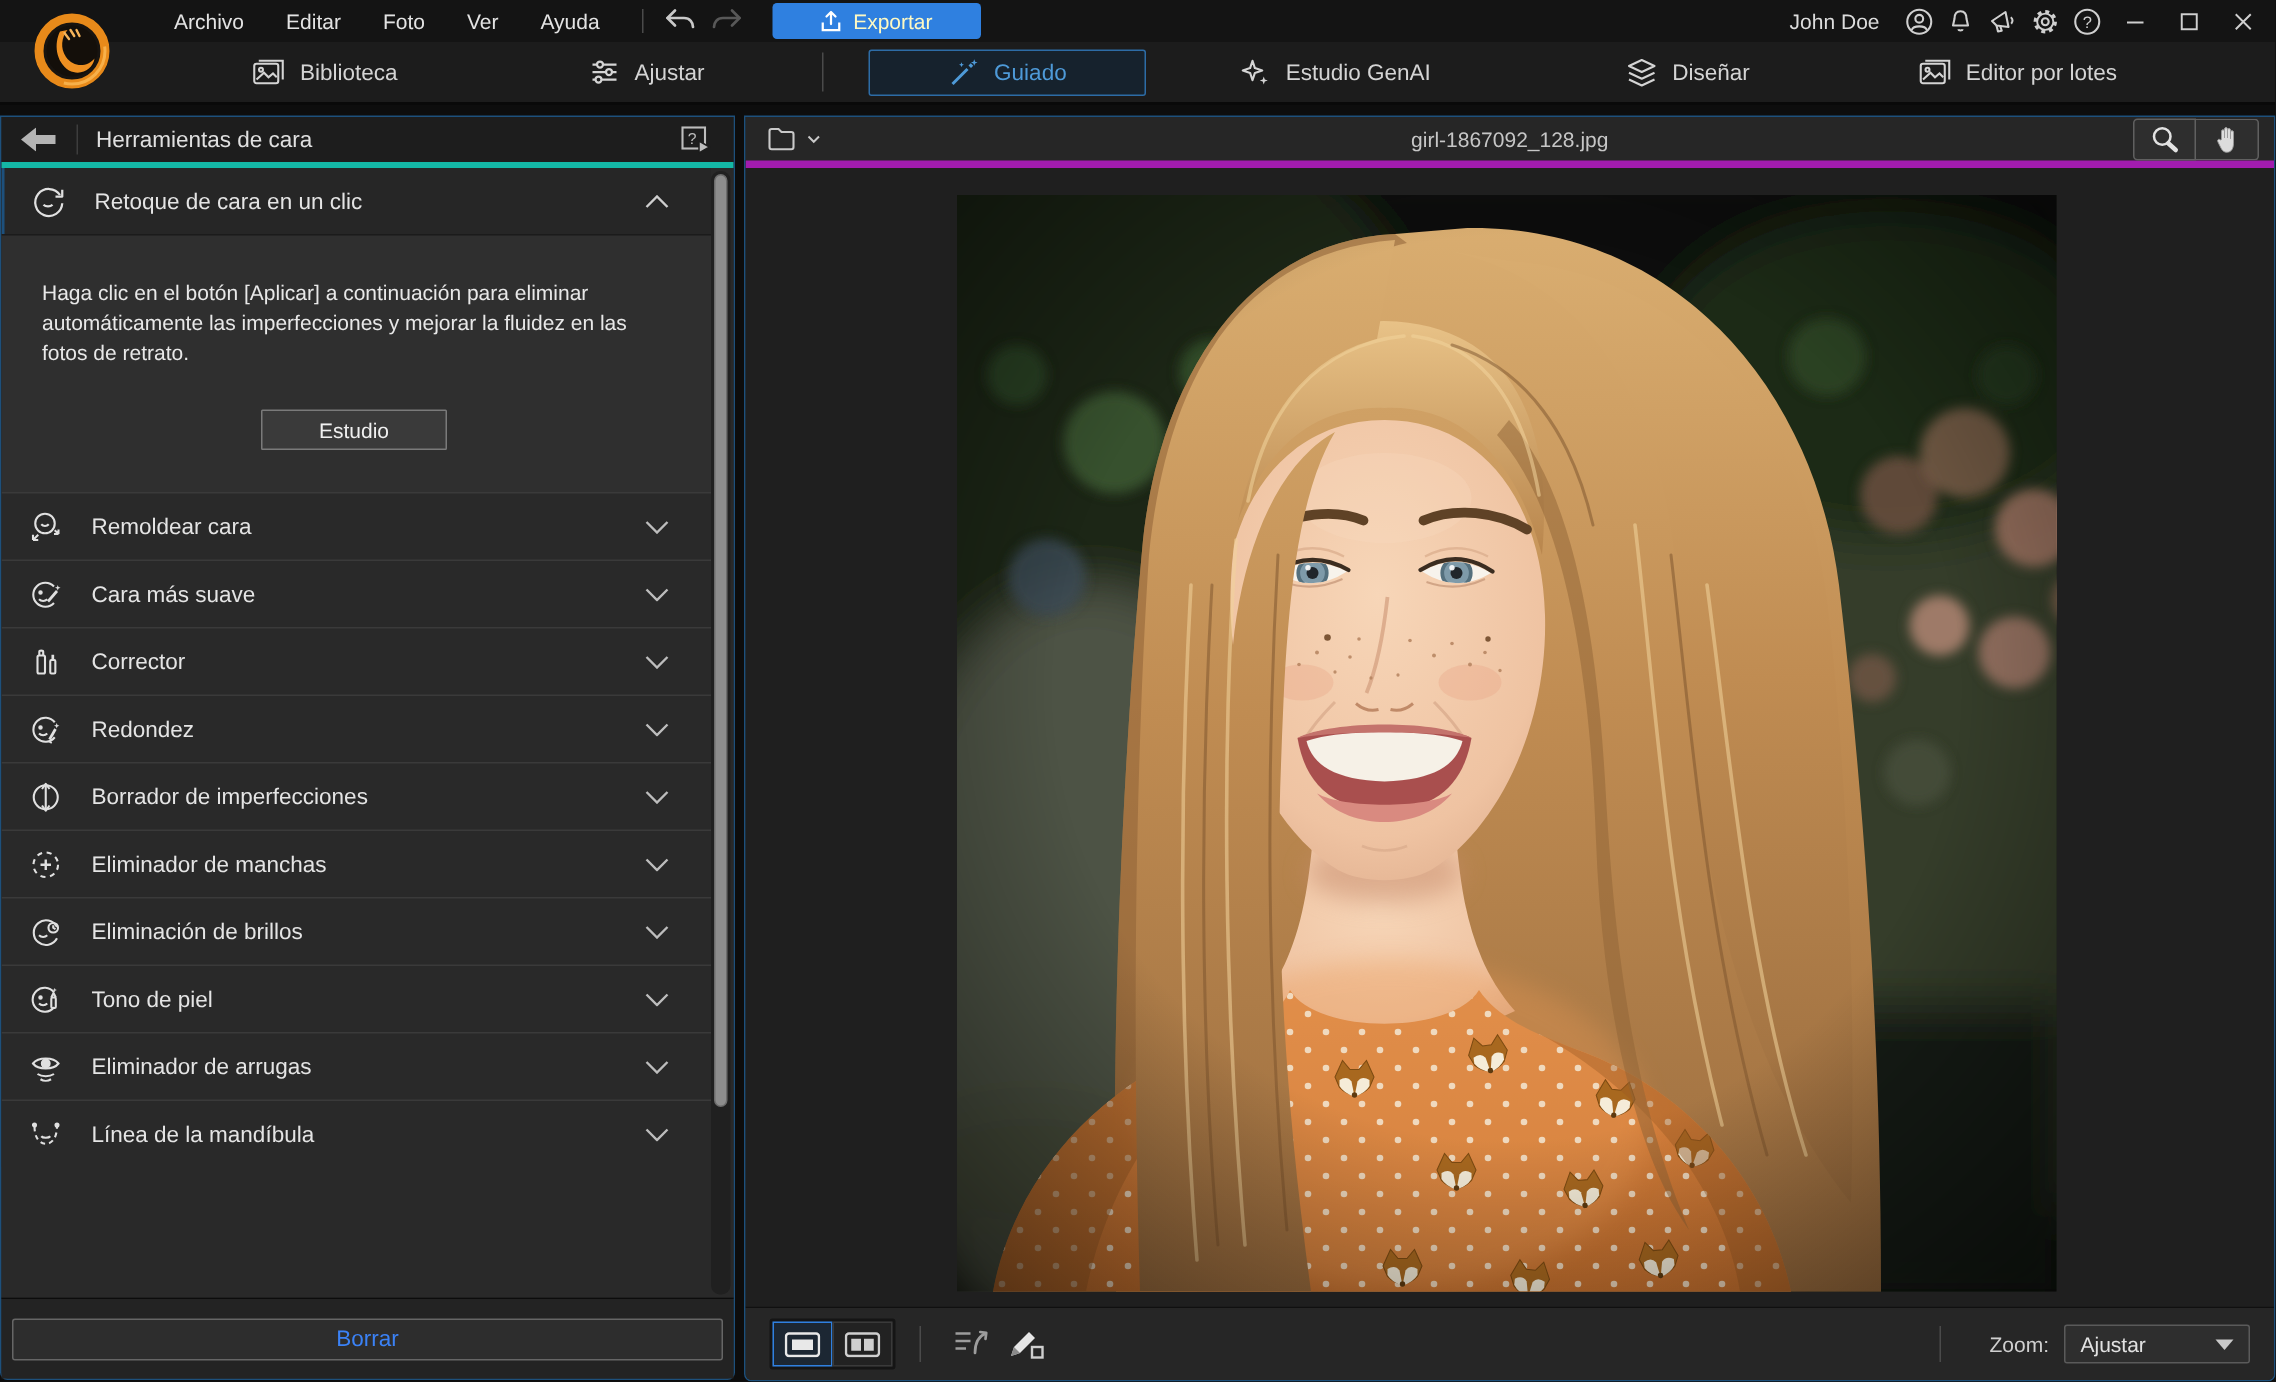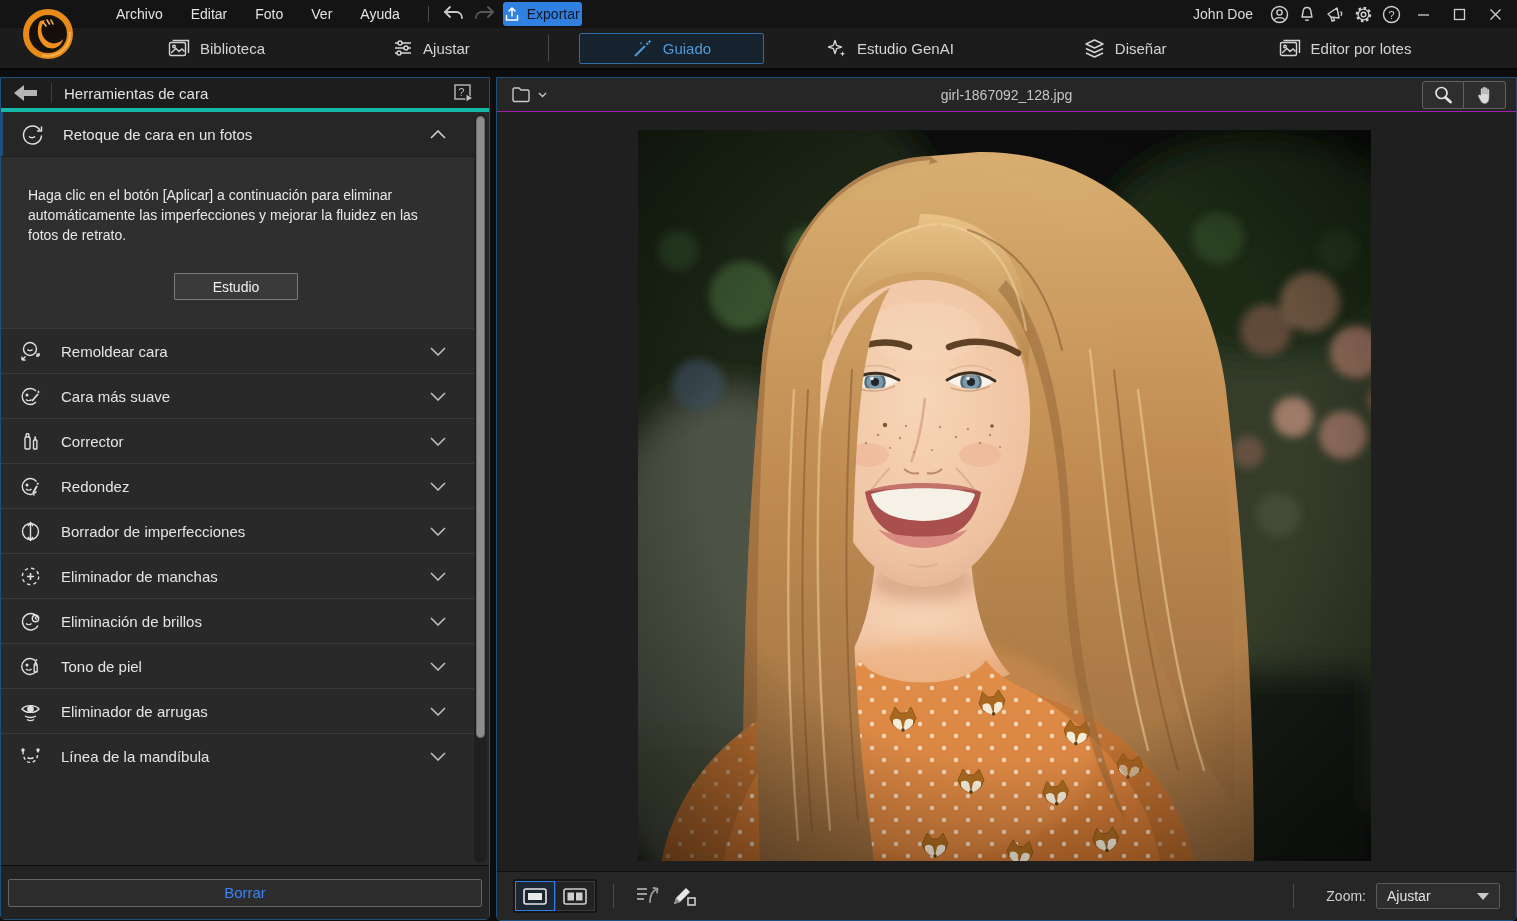--- a/index.html
+++ b/index.html
@@ -7,22 +7,22 @@
               font-family:"Liberation Sans", sans-serif; -webkit-font-smoothing:antialiased; }
   .app { position:relative; width:1517px; height:921px; background:#0d0d0d; color:#ddd; }
 
   
   .titlebar { height:28px; background:#141414; display:flex; align-items:center; position:relative; z-index:4; }
   .logo { position:absolute; left:16px; top:5px; width:64px; height:58px; z-index:9; }
   .menus { display:flex; margin-left:102px; }
   .menu-item { font-size:14px; color:#e3e3e3; padding:4px 14px; cursor:default; }
   .tb-sep { width:1px; height:16px; background:#4a4a4a; margin:0 10px 0 14px; }
   .hist-btn { width:30px; height:24px; display:flex; align-items:center; justify-content:center; }
-  .export-btn { margin-left:4px; height:24px; padding:0 2px; background:#2f80e0; border:none; border-radius:3px;
-                color:#0f172a; font-size:14px; display:flex; align-items:center; gap:8px; cursor:pointer; }
+  .export-btn { margin-left:16px; height:24px; padding:0 32px; background:#2f80e0; border:none; border-radius:3px;
+                color:#fef9c3; font-size:14px; display:flex; align-items:center; gap:8px; cursor:pointer; }
   .tb-right { margin-left:auto; display:flex; align-items:center; }
   .username { font-size:14px; color:#dcdcdc; margin-right:12px; }
   .tb-icon { width:28px; height:24px; display:flex; align-items:center; justify-content:center; }
   .win-ctrl { width:36px; height:26px; display:flex; align-items:center; justify-content:center; color:#cfcfcf; font-size:15px; }
   .win-ctrl.close { margin-right:4px; }
 
   
   .tabbar { height:42px; background:#1c1c1c; display:flex; align-items:center; border-bottom:2px solid #090909; position:relative; z-index:3; }
   .tab { display:flex; align-items:center; gap:10px; font-size:15px; color:#d4d4d4; cursor:pointer; }
   .tab-biblioteca { margin-left:140px;padding-left:28px; }
@@ -67,21 +67,21 @@
                       border-radius:5px; border:1px solid #6c6c6c; cursor:pointer; }
 
   .panel-footer { height:54px; background:#232323; border-top:1px solid #0c0c0c; display:flex;
                   align-items:center; justify-content:center; flex:none; }
   .clear-btn { width:474px; height:28px; background:#2d2d2d; border:1px solid #666; color:#3b82f6;
                font-size:15px; border-radius:2px; cursor:pointer; font-family:"Liberation Sans",sans-serif; }
 
   
   .canvas-panel { flex:1; border:1px solid #1d507c; border-radius:0 0 5px 5px; background:#1f1f1f;
                   display:flex; flex-direction:column; overflow:hidden; }
-  .canvas-top { height:34px; background:#262626; border-bottom:1px solid #a21caf; display:flex;
+  .canvas-top { height:34px; background:#262626; border-bottom:5px solid #a21caf; display:flex;
                 align-items:center; position:relative; flex:none; }
   .folder-btn { margin-left:14px; display:flex; align-items:center; gap:3px; cursor:pointer; }
   .filename { position:absolute; left:0; right:0; text-align:center; font-size:14px; color:#c6c6c6; pointer-events:none; }
   .zoom-hand { margin-left:auto; margin-right:10px; display:flex; z-index:2; }
   .zh-btn { width:42px; height:28px; background:#2e2e2e; border:1px solid #606060; display:flex;
             align-items:center; justify-content:center; cursor:pointer; }
   .zh-btn + .zh-btn { border-left:none; }
 
   .canvas-view { flex:1; position:relative; background:#1f1f1f; }
   .photo { position:absolute; left:141px; top:18px; width:733px; height:731px; }
@@ -277,21 +277,21 @@
         <div class="panel-scroll">
 
           <div class="acc-header" style="border-left:2px solid #1d507c;">
             <span class="acc-icon">
               <svg width="25" height="25" viewBox="0 0 25 25" fill="none" stroke="#e0e0e0" stroke-width="1.5">
                 <path d="M20,8 A9,9 0 1 0 21.5,13.5"></path>
                 <path d="M21.5,4.5 L21.5,9 L17,9" stroke-linejoin="round"></path>
                 <path d="M9,14.5 C10.5,16 13.5,16 15,14.5"></path>
               </svg>
             </span>
-            <span class="acc-label">Retoque de cara en un fotos</span>
+            <span class="acc-label">Retoque de cara en un clic</span>
             <span class="chev">
               <svg width="16" height="9" viewBox="0 0 16 9" fill="none" stroke="#cfcfcf" stroke-width="1.6">
                   <path d="M1,8 L8,1 L15,8"></path>
                 </svg>
             </span>
           </div>
           <div class="acc-content">
             <p class="acc-desc">Haga clic en el botón [Aplicar] a continuación para eliminar automáticamente las imperfecciones y mejorar la fluidez en las fotos de retrato.</p>
             <button class="apply-btn">Estudio</button>
           </div>

